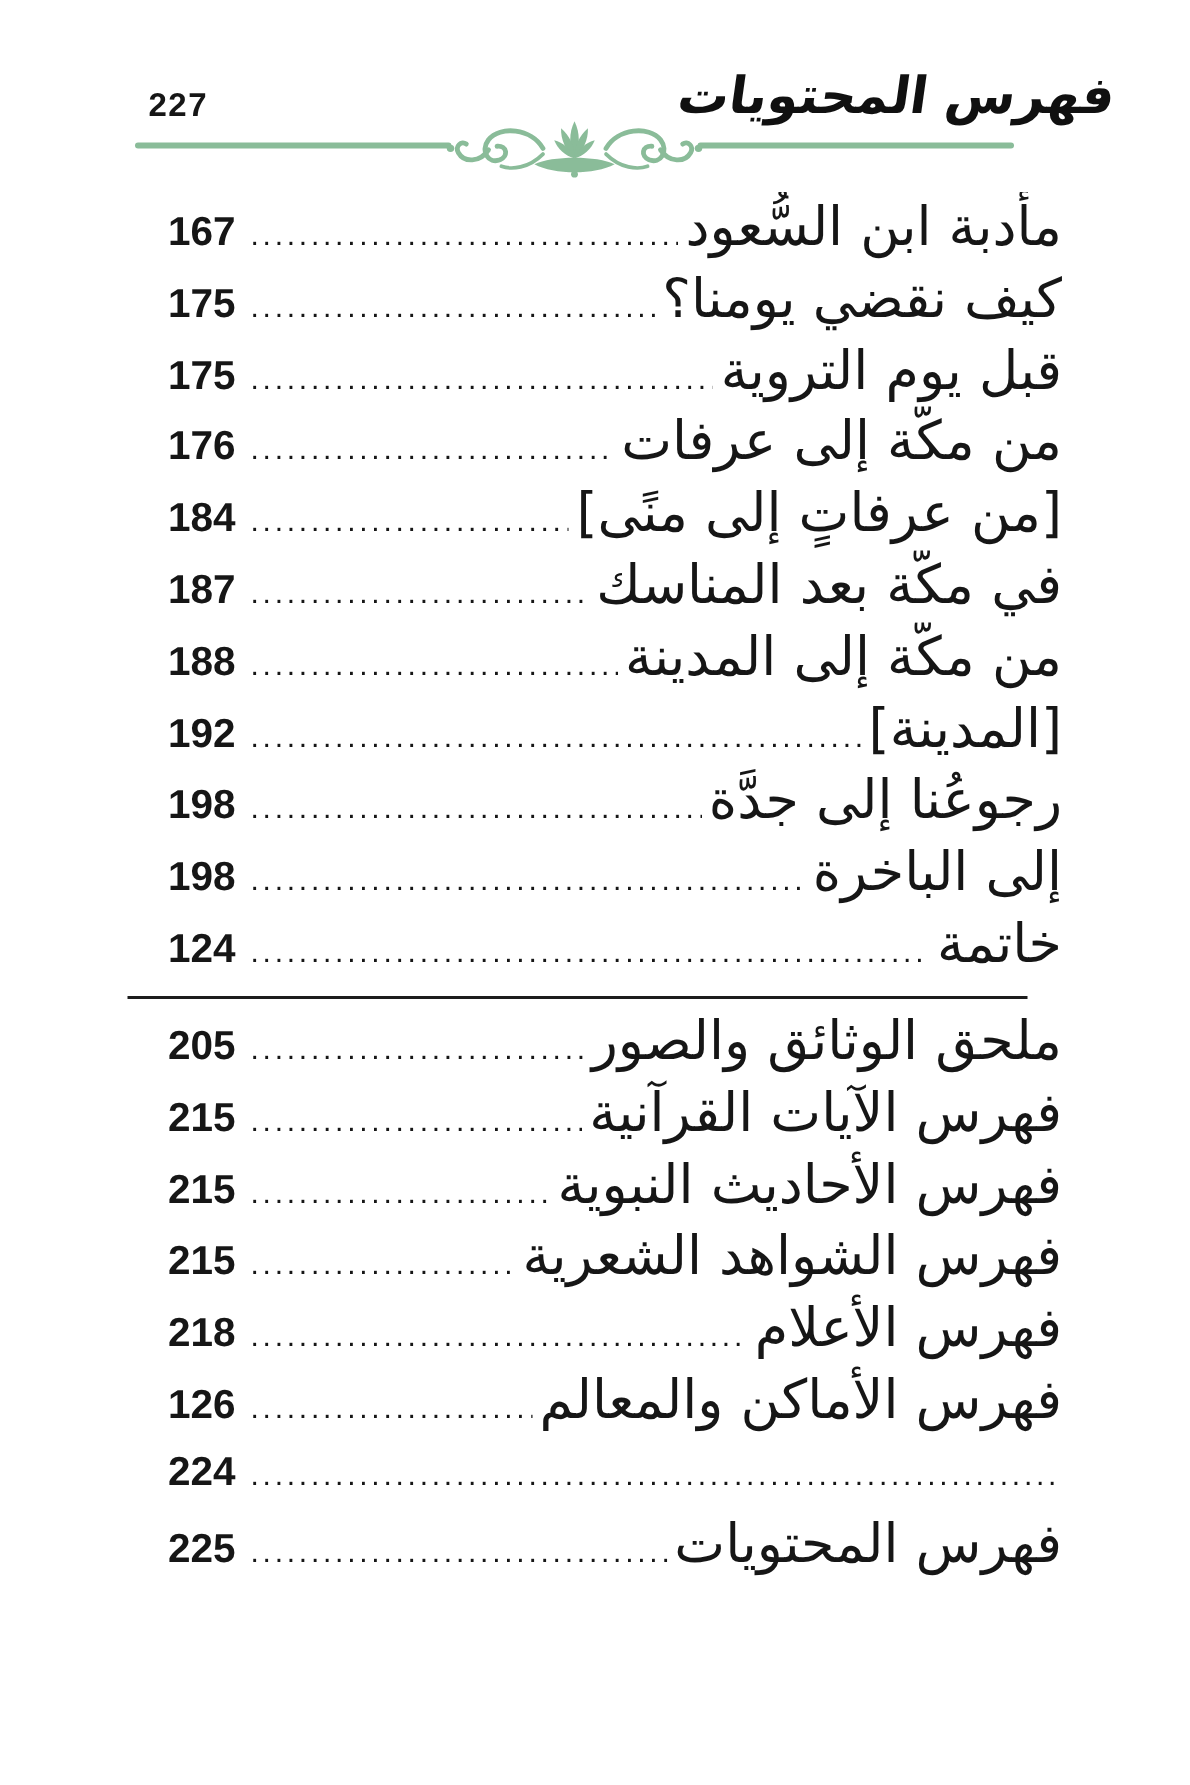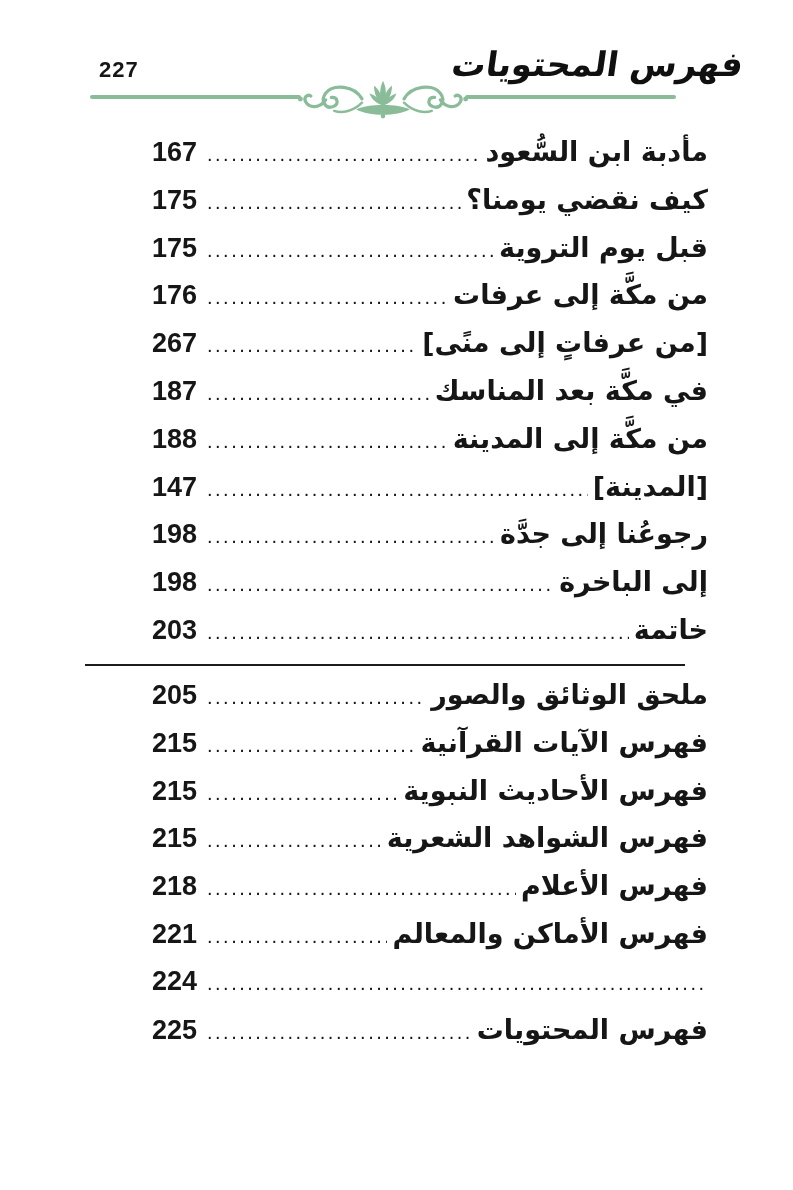--- a/index.html
+++ b/index.html
@@ -38,38 +38,38 @@
   
   .toc { position:absolute; left:112px; width:596px; }
   #toc-main { top:128px; }
   #toc-back { top:671px; }
   .toc-row {
     display:flex; direction:rtl; align-items:baseline;
     height:47.8px; overflow:hidden;
   }
   .entry-title {
     font-family:"DejaVu Sans", sans-serif;
-    font-weight:700; font-size:27px; line-height:47.8px;
+    font-weight:400; font-size:36px; line-height:47.8px;
     white-space:nowrap; color:var(--ink);
   }
   .leader {
     flex:1 1 auto; overflow:hidden; white-space:nowrap;
     margin:0 5px; direction:ltr; text-align:left;
     font-family:"Liberation Sans", sans-serif;
     font-size:20px; line-height:47.8px; letter-spacing:2.5px;
     color:var(--ink);
   }
   .leader::after {
     content:"..........................................................................................................................................................";
   }
   .entry-page {
     font-family:"Liberation Sans", sans-serif;
     font-weight:700; font-size:27px; line-height:47.8px;
     min-width:50px; text-align:left; direction:ltr;
-    white-space:nowrap; color:var(--ink);margin-left:40px;
+    white-space:nowrap; color:var(--ink);
   }
 
   .section-divider {
     position:absolute; left:85px; top:664px; width:600px;
     border-top:2px solid #1c1c1c;
   }
 </style>
 </head>
 <body>
 
@@ -124,51 +124,51 @@
       <span class="entry-page">175</span>
     </div>
     <div class="toc-row">
       <span class="entry-title">من مكَّة إلى عرفات</span>
       <span class="leader"></span>
       <span class="entry-page">176</span>
     </div>
     <div class="toc-row">
       <span class="entry-title">[من عرفاتٍ إلى منًى]</span>
       <span class="leader"></span>
-      <span class="entry-page">267</span>
+      <span class="entry-page">184</span>
     </div>
     <div class="toc-row">
       <span class="entry-title">في مكَّة بعد المناسك</span>
       <span class="leader"></span>
       <span class="entry-page">187</span>
     </div>
     <div class="toc-row">
       <span class="entry-title">من مكَّة إلى المدينة</span>
       <span class="leader"></span>
       <span class="entry-page">188</span>
     </div>
     <div class="toc-row">
       <span class="entry-title">[المدينة]</span>
       <span class="leader"></span>
-      <span class="entry-page">147</span>
+      <span class="entry-page">192</span>
     </div>
     <div class="toc-row">
       <span class="entry-title">رجوعُنا إلى جدَّة</span>
       <span class="leader"></span>
       <span class="entry-page">198</span>
     </div>
     <div class="toc-row">
       <span class="entry-title">إلى الباخرة</span>
       <span class="leader"></span>
       <span class="entry-page">198</span>
     </div>
     <div class="toc-row">
       <span class="entry-title">خاتمة</span>
       <span class="leader"></span>
-      <span class="entry-page">203</span>
+      <span class="entry-page">124</span>
     </div>
   </div>
 
 <div class="section-divider"></div>
 
 <div class="toc" id="toc-back">
     <div class="toc-row">
       <span class="entry-title">ملحق الوثائق والصور</span>
       <span class="leader"></span>
       <span class="entry-page">205</span>
@@ -189,21 +189,21 @@
       <span class="entry-page">215</span>
     </div>
     <div class="toc-row">
       <span class="entry-title">فهرس الأعلام</span>
       <span class="leader"></span>
       <span class="entry-page">218</span>
     </div>
     <div class="toc-row">
       <span class="entry-title">فهرس الأماكن والمعالم</span>
       <span class="leader"></span>
-      <span class="entry-page">221</span>
+      <span class="entry-page">126</span>
     </div>
     <div class="toc-row">
       <span class="leader"></span>
       <span class="entry-page">224</span>
     </div>
     <div class="toc-row">
       <span class="entry-title">فهرس المحتويات</span>
       <span class="leader"></span>
       <span class="entry-page">225</span>
     </div>

